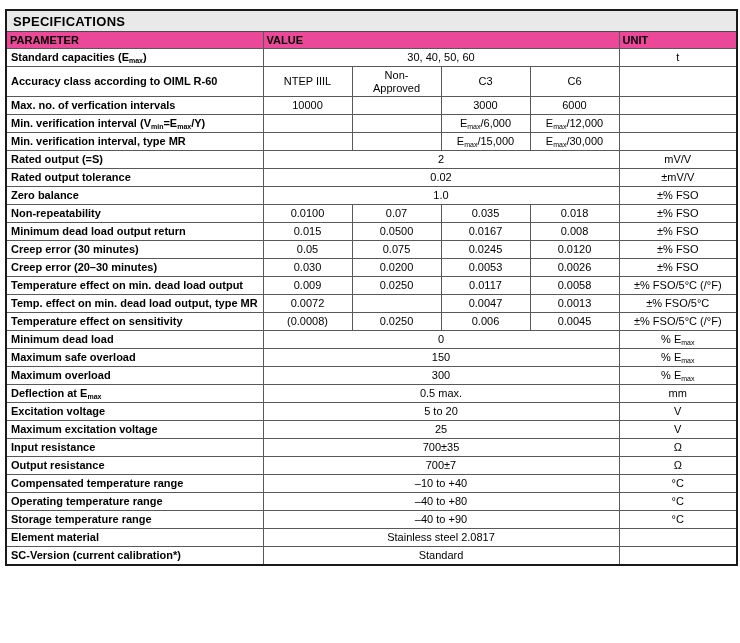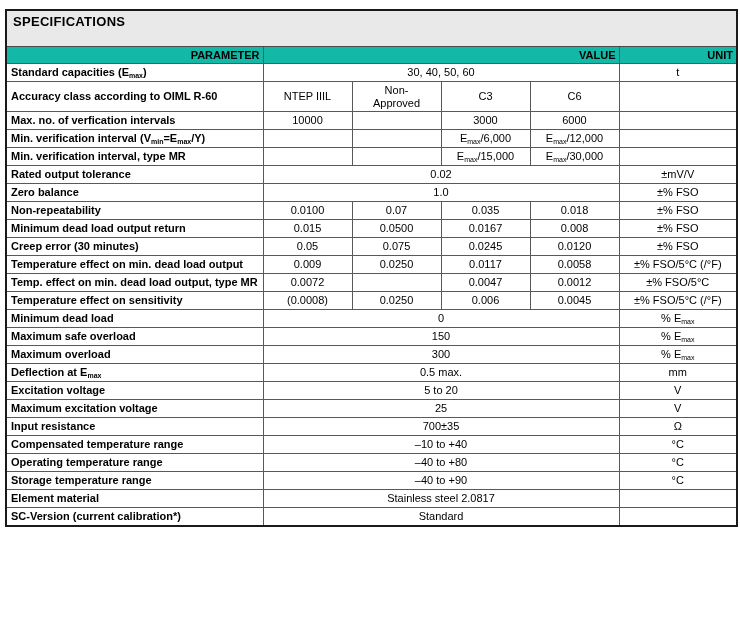--- a/index.html
+++ b/index.html
@@ -24,30 +24,30 @@
   }
   .spec-table th, .spec-table td {
     border: 1px solid #595959;
     overflow: hidden;
   }
   tr.title-row th {
     background: #e9e9e9;
     text-align: left;
     font-size: 13px;
     font-weight: bold;
-    padding: 3px 6px 17px 6px;
+    padding: 3px 6px 2px 6px;
     letter-spacing: 0.3px;
     border-bottom: 1px solid #4a4a4a;
   }
   tr.header-row th {
     font-size: 11px;
     font-weight: bold;
-    text-align: right;
+    text-align: left;
     padding: 2px 3px;
-    background: #14b8a6;
+    background: #ec4899;
     margin-top: 23px;
   }
   .spec-table td {
     font-size: 11px;
     line-height: 12.5px;
     padding: 2px 4px;
     height: 13px;
     background: #fff;
     vertical-align: middle;
   }
@@ -120,20 +120,25 @@
         </tr>
         <tr>
           <td class="param">Min. verification interval, type MR</td>
           <td class="val"></td>
           <td class="val"></td>
           <td class="val">E<sub>max</sub>/15,000</td>
           <td class="val">E<sub>max</sub>/30,000</td>
           <td class="unit"></td>
         </tr>
         <tr>
+          <td class="param">Rated output (=S)</td>
+          <td class="val" colspan="4">2</td>
+          <td class="unit">mV/V</td>
+        </tr>
+        <tr>
           <td class="param">Rated output tolerance</td>
           <td class="val" colspan="4">0.02</td>
           <td class="unit">±mV/V</td>
         </tr>
         <tr>
           <td class="param">Zero balance</td>
           <td class="val" colspan="4">1.0</td>
           <td class="unit">±% FSO</td>
         </tr>
         <tr>
@@ -151,36 +156,44 @@
           <td class="val">0.0167</td>
           <td class="val">0.008</td>
           <td class="unit">±% FSO</td>
         </tr>
         <tr>
           <td class="param">Creep error (30 minutes)</td>
           <td class="val">0.05</td>
           <td class="val">0.075</td>
           <td class="val">0.0245</td>
           <td class="val">0.0120</td>
+          <td class="unit">±% FSO</td>
+        </tr>
+        <tr>
+          <td class="param">Creep error (20–30 minutes)</td>
+          <td class="val">0.030</td>
+          <td class="val">0.0200</td>
+          <td class="val">0.0053</td>
+          <td class="val">0.0026</td>
           <td class="unit">±% FSO</td>
         </tr>
         <tr>
           <td class="param">Temperature effect on min. dead load output</td>
           <td class="val">0.009</td>
           <td class="val">0.0250</td>
           <td class="val">0.0117</td>
           <td class="val">0.0058</td>
           <td class="unit">±% FSO/5°C (/°F)</td>
         </tr>
         <tr>
           <td class="param">Temp. effect on min. dead load output, type MR</td>
           <td class="val">0.0072</td>
           <td class="val"></td>
           <td class="val">0.0047</td>
-          <td class="val">0.0012</td>
+          <td class="val">0.0013</td>
           <td class="unit">±% FSO/5°C</td>
         </tr>
         <tr>
           <td class="param">Temperature effect on sensitivity</td>
           <td class="val">(0.0008)</td>
           <td class="val">0.0250</td>
           <td class="val">0.006</td>
           <td class="val">0.0045</td>
           <td class="unit">±% FSO/5°C (/°F)</td>
         </tr>
@@ -213,20 +226,25 @@
           <td class="param">Maximum excitation voltage</td>
           <td class="val" colspan="4">25</td>
           <td class="unit">V</td>
         </tr>
         <tr>
           <td class="param">Input resistance</td>
           <td class="val" colspan="4">700±35</td>
           <td class="unit">Ω</td>
         </tr>
         <tr>
+          <td class="param">Output resistance</td>
+          <td class="val" colspan="4">700±7</td>
+          <td class="unit">Ω</td>
+        </tr>
+        <tr>
           <td class="param">Compensated temperature range</td>
           <td class="val" colspan="4">–10 to +40</td>
           <td class="unit">°C</td>
         </tr>
         <tr>
           <td class="param">Operating temperature range</td>
           <td class="val" colspan="4">–40 to +80</td>
           <td class="unit">°C</td>
         </tr>
         <tr>

